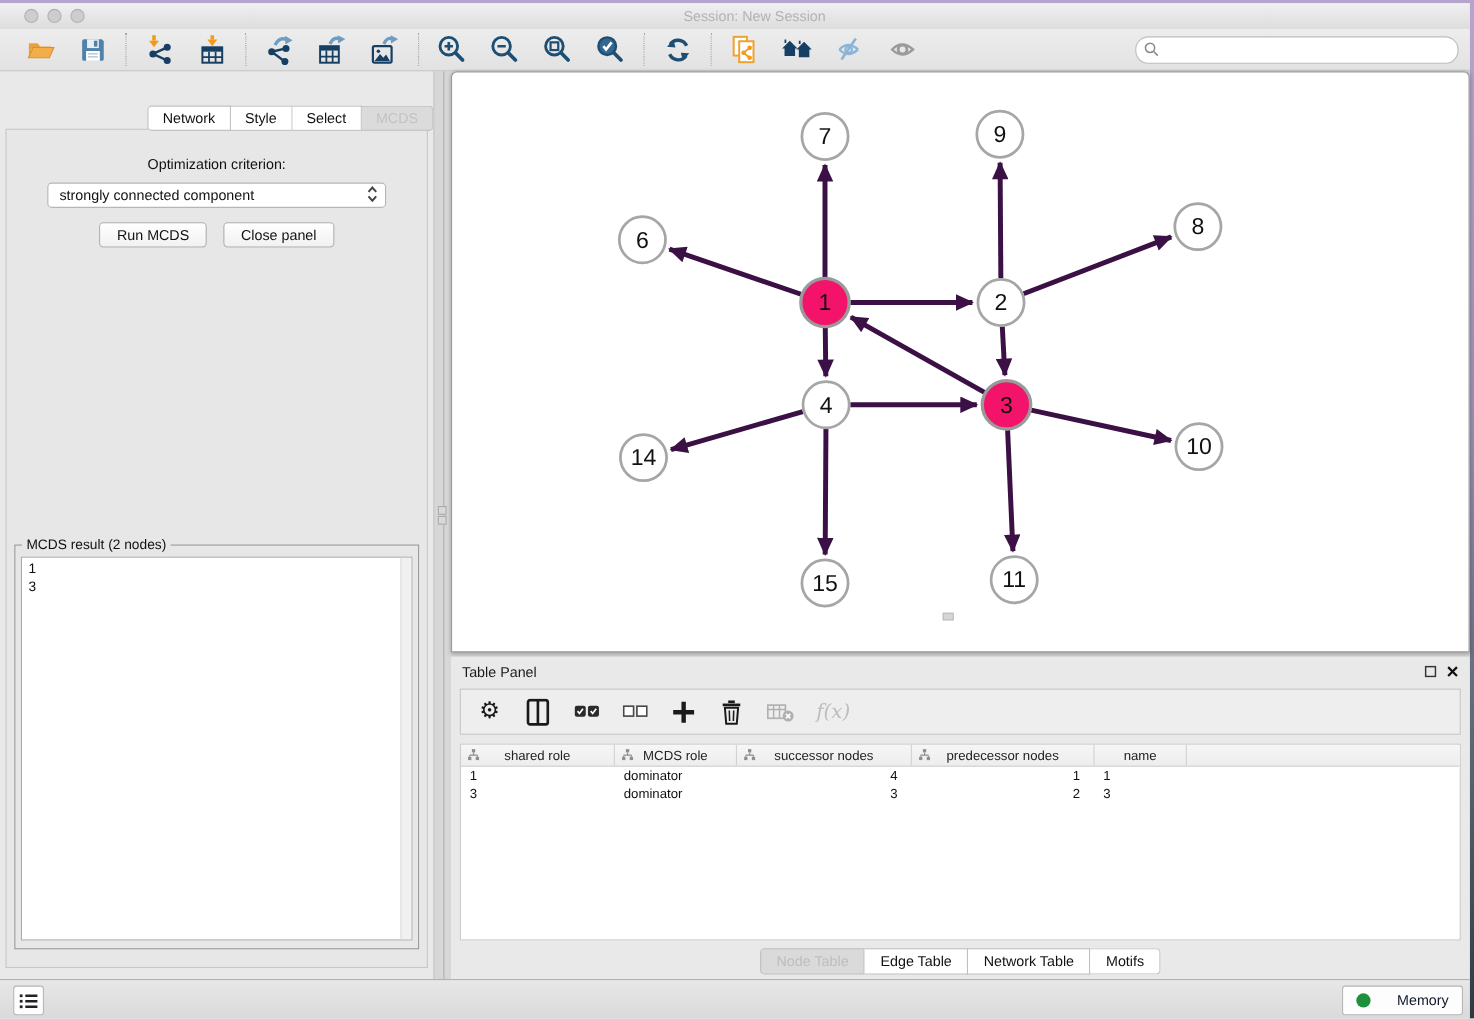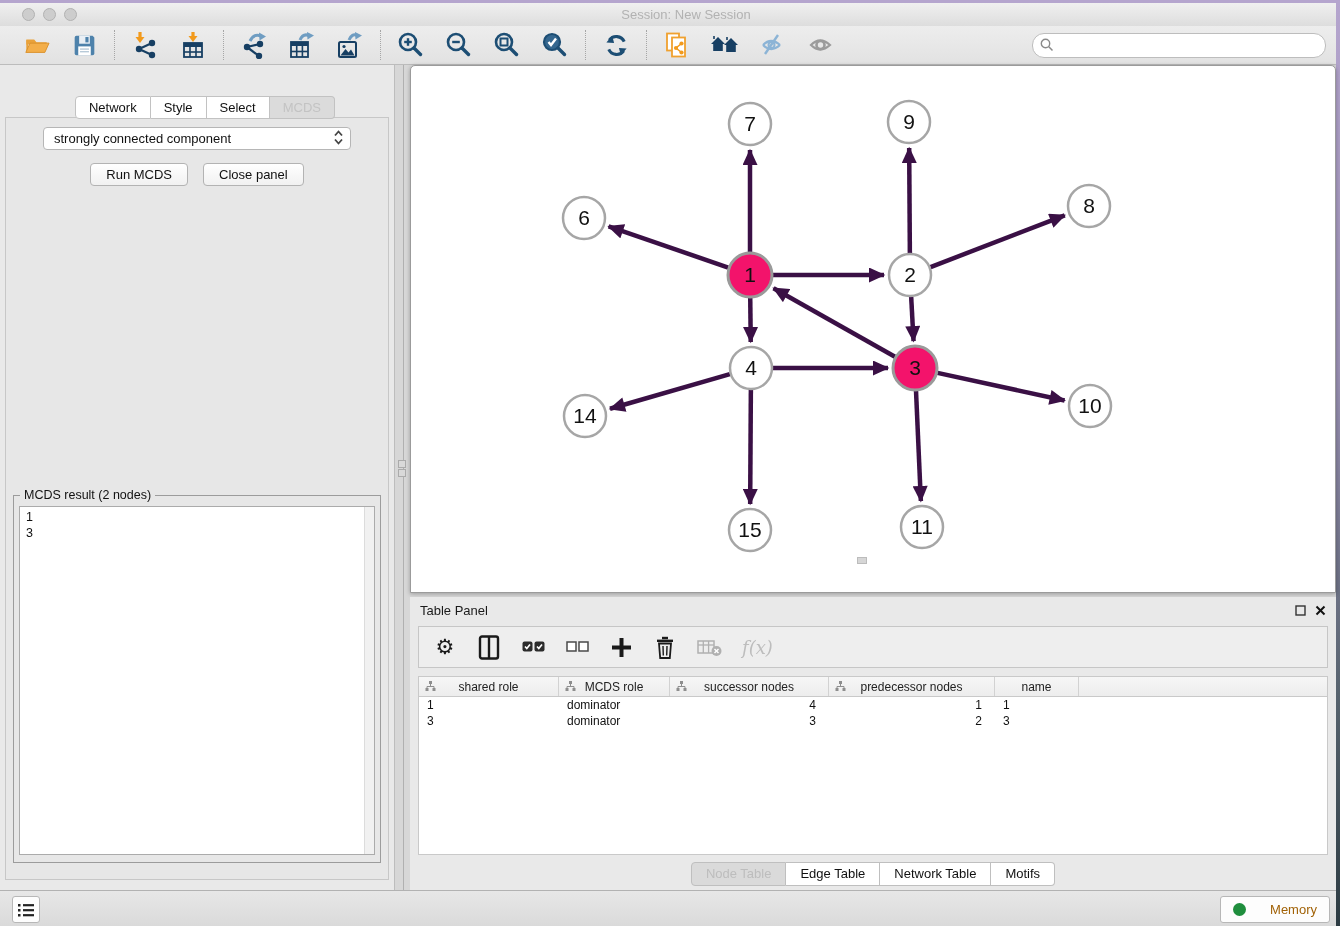--- a/index.html
+++ b/index.html
@@ -22,21 +22,21 @@
   .search-wrap{margin-left:auto;position:relative;margin-right:4px;}
   .search-wrap svg{position:absolute;left:8px;top:5px;}
   .search-input{width:258px;height:23px;border:1px solid #bdbdbd;border-radius:12px;background:#fff;padding:0 8px 0 26px;font-size:13px;outline:none;font-family:"Liberation Sans",sans-serif;}
 
   .main{position:absolute;left:0;top:62px;right:0;bottom:36px;background:#d7d7d7;}
 
   
   .control-panel{position:absolute;left:0;top:0;width:395px;bottom:0;background:#e9e9e9;border-right:1px solid #bdbdbd;box-sizing:border-box;}
   .cp-header{height:28px;display:flex;align-items:center;padding:0 10px;font-size:13px;color:#1b1b1b;}
   .panel-icons{margin-left:auto;display:flex;gap:9px;align-items:center;}
-  .seg-tabs{position:absolute;left:16px;right:0;top:31px;display:flex;justify-content:center;z-index:2;}
+  .seg-tabs{position:absolute;left:16px;right:0;top:31px;display:flex;justify-content:flex-end;z-index:2;}
   .seg{font-size:13px;line-height:19px;padding:1px 13px;background:#fff;border:1px solid #c2c2c2;border-left:none;color:#111;cursor:default;}
   .seg:first-child{border-left:1px solid #c2c2c2;border-radius:4px 0 0 4px;}
   .seg.active{background:#dbdbdb;color:#c3c3c3;border-radius:0 4px 4px 0;}
   .cp-body{position:absolute;left:5px;right:5px;top:52px;bottom:10px;border:1px solid #c7c7c7;background:#e7e7e7;}
   .opt-label{text-align:center;margin-top:24px;font-size:13px;color:#111;}
   .dropdown{margin:9px auto 0;width:308px;height:23px;background:#fff;border:1px solid #b6b6b6;border-radius:4px;display:flex;align-items:center;padding:0 6px 0 10px;font-size:13px;box-sizing:border-box;color:#111;}
   .dd-arrows{margin-left:auto;}
   .cp-buttons{display:flex;justify-content:center;gap:15px;margin-top:13px;}
   .btn{height:23px;padding:0 15px;background:linear-gradient(#ffffff,#f1f1f1);border:1px solid #b3b3b3;border-radius:4px;font-size:13px;color:#111;font-family:"Liberation Sans",sans-serif;}
   .result-box{position:absolute;left:7px;right:7px;top:377px;bottom:16px;border:1px solid #9c9c9c;background:#e7e7e7;}
@@ -75,21 +75,21 @@
   .td{box-sizing:border-box;padding:1px 6px 0 8px;}
   .td.right{text-align:right;padding-right:13px;}
   .tp-tabs{position:absolute;left:0;right:0;bottom:4px;display:flex;justify-content:center;}
   .tp-seg{font-size:13px;line-height:20px;padding:1px 14px;background:#fff;border:1px solid #bfbfbf;border-left:none;color:#111;cursor:default;}
   .tp-seg.active{background:#dadada;color:#bdbdbd;border-radius:4px 0 0 4px;border-left:1px solid #bfbfbf;}
   .tp-seg:last-child{border-radius:0 4px 4px 0;}
 
   
   .status-bar{position:absolute;left:0;right:0;bottom:0;height:36px;background:linear-gradient(#e7e7e7,#dadada);border-top:1px solid #b2b2b2;box-sizing:border-box;}
   .list-btn{position:absolute;left:12px;top:5px;width:26px;height:25px;background:#fdfdfd;border:1px solid #b7b7b7;border-radius:3px;display:flex;align-items:center;justify-content:center;}
-  .memory-btn{position:absolute;right:6px;top:5px;height:25px;background:#fdfdfd;border:1px solid #b7b7b7;border-radius:3px;display:flex;align-items:center;gap:24px;padding:0 12px;font-size:13px;color:#a16207;}
+  .memory-btn{position:absolute;right:6px;top:5px;height:25px;background:#fdfdfd;border:1px solid #b7b7b7;border-radius:3px;display:flex;align-items:center;gap:24px;padding:0 12px;font-size:13px;color:#0f172a;}
   .mem-dot{width:13px;height:13px;border-radius:50%;background:#1f8e3d;}
 </style>
 </head>
 <body>
 
 <div id="root">
   <div class="edge-top"></div>
   <div class="edge-right"></div>
 
   <div class="app">
@@ -271,20 +271,21 @@
     <div class="main">
 
       <div class="control-panel">
         <div class="seg-tabs">
           <span class="seg">Network</span>
           <span class="seg">Style</span>
           <span class="seg">Select</span>
           <span class="seg active">MCDS</span>
         </div>
         <div class="cp-body">
+          <div class="opt-label">Optimization criterion:</div>
           <div class="dropdown">
             <span>strongly connected component</span>
             <span class="dd-arrows"><svg width="11" height="15" viewBox="0 0 11 15">
                   <path d="M2 5.5 L5.5 1.5 L9 5.5" fill="none" stroke="#444" stroke-width="1.8"></path>
                   <path d="M2 9.5 L5.5 13.5 L9 9.5" fill="none" stroke="#444" stroke-width="1.8"></path>
                 </svg></span>
           </div>
           <div class="cp-buttons">
             <button class="btn">Run MCDS</button>
             <button class="btn">Close panel</button>

